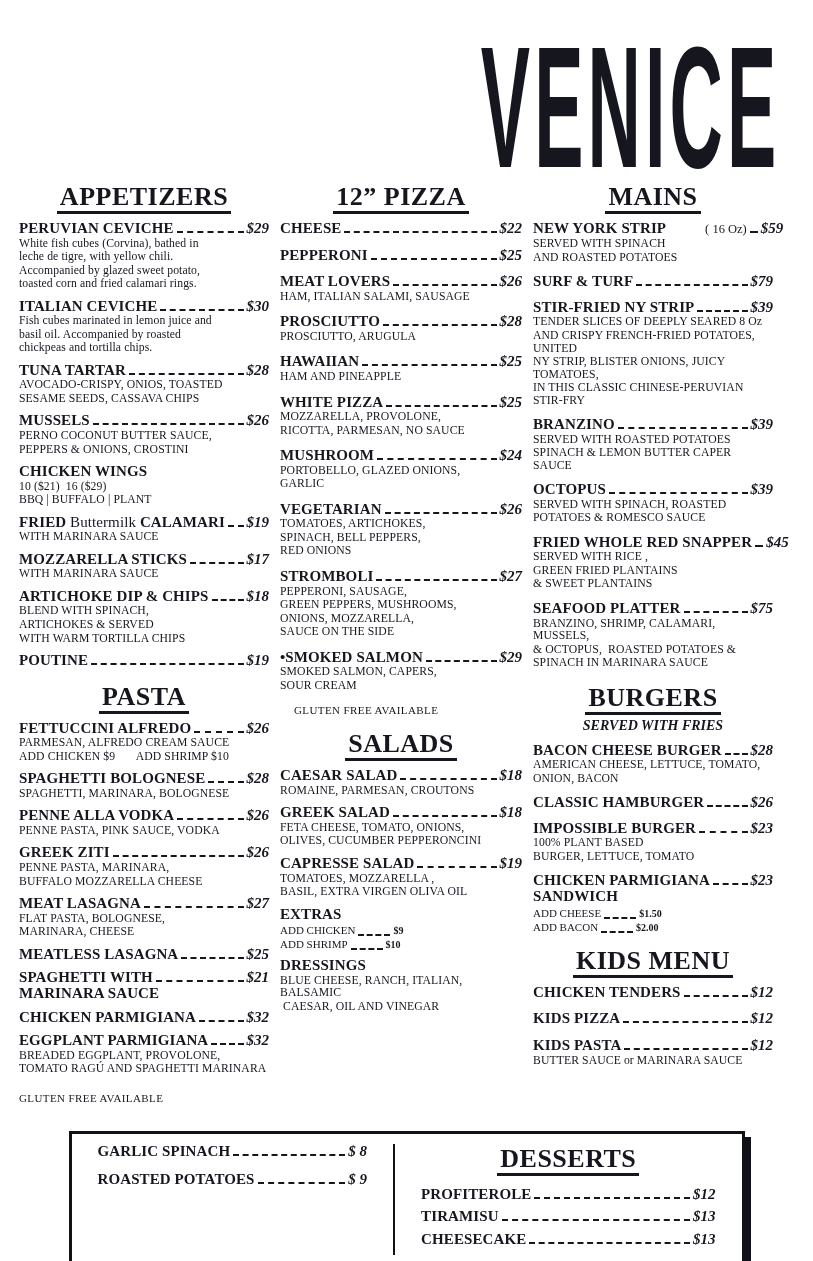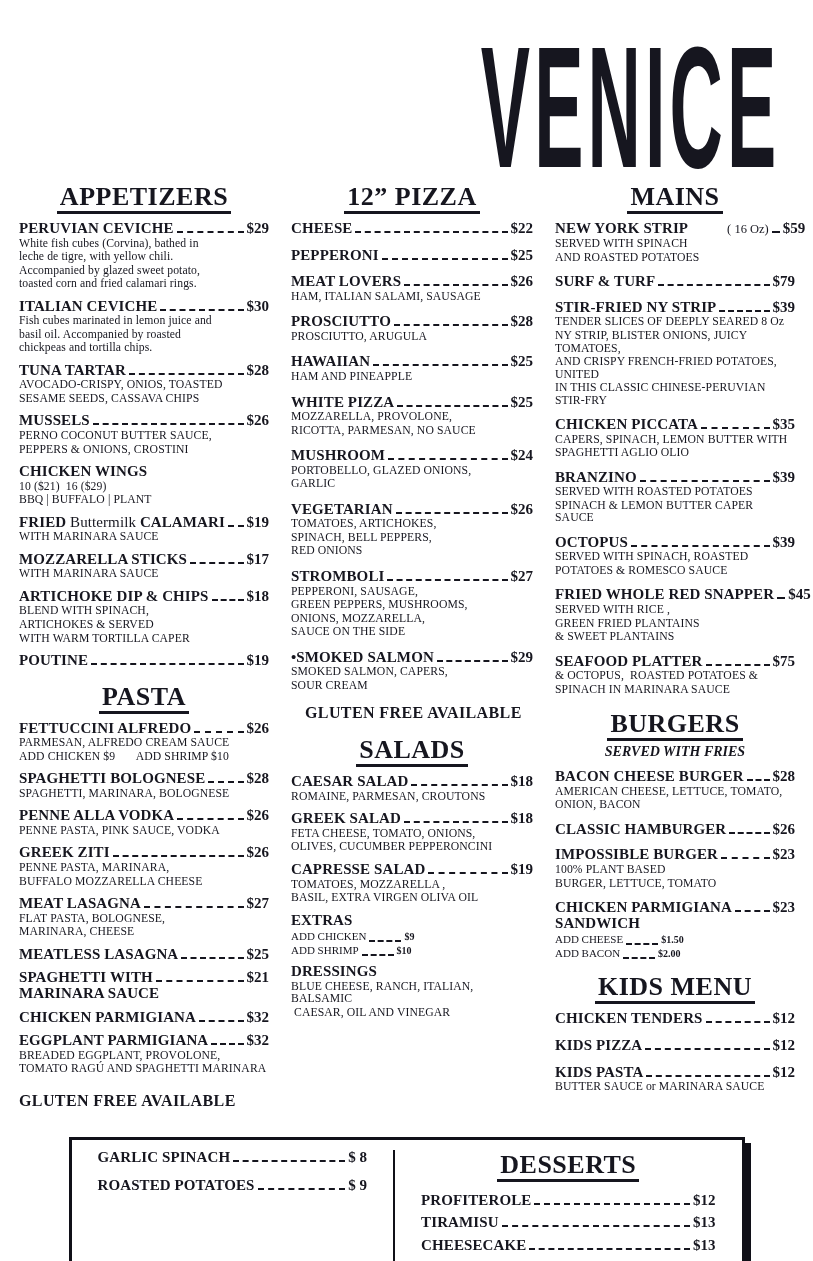--- a/index.html
+++ b/index.html
@@ -13,41 +13,41 @@
   .logo-wrap { height:176px; text-align:right; padding-top:10px; }
   .logo {
     display:inline-block;
     font-family:"Liberation Sans","DejaVu Sans",sans-serif;
     font-weight:700; font-size:90px; letter-spacing:5px;
     transform:scale(0.82,1.92); transform-origin:center top;
     white-space:nowrap;
   }
   .columns {
     display:grid; grid-template-columns:250px 242px 240px;
-    column-gap:22px; padding:6px 19px 0; align-items:start;
+    column-gap:11px; padding:6px 19px 0; align-items:start;
   }
   .sec { margin-bottom:13px; }
   .sec-title { text-align:center; font-weight:700; font-size:26px; margin-bottom:9px; letter-spacing:0.5px; }
   .sec-title > span { border-bottom:3px solid #16161f; padding:0 3px 0; }
   .sec-sub { text-align:center; font-weight:700; font-style:italic; font-size:14px; margin:-4px 0 9px; }
   .item { margin-bottom:8px; }
   .row { display:flex; align-items:flex-start; }
   .name { font-weight:700; font-size:15px; line-height:1.04; white-space:nowrap; letter-spacing:0.1px; }
   .name .reg { font-weight:400; }
   .name-line2 { font-weight:700; font-size:15px; line-height:1.04; letter-spacing:0.1px; }
   .suffix { font-size:12.5px; font-weight:400; line-height:1.3; white-space:pre;margin-left:39px; }
   .bullet { font-weight:700; font-size:15px; line-height:1.04; }
   .leader { flex:1; min-width:8px; height:12px; border-bottom:2.5px dashed #16161f; margin:0 3px; }
-  .price { font-weight:700; font-size:15px; line-height:1.04; white-space:pre; }
+  .price { font-weight:700; font-size:15px; line-height:1.04; white-space:pre;font-style:italic; }
   .desc { font-size:11.7px; line-height:1.07; white-space:pre-wrap; letter-spacing:0.1px; margin-top:1px; }
   .subrow { display:flex; align-items:flex-end; margin-top:2px; }
   .sub-name { font-size:11px; line-height:1.1; }
   .sub-leader { width:32px; height:9px; border-bottom:2px dashed #16161f; margin:0 3px; }
   .sub-price { font-weight:700; font-size:10px; line-height:1.1; }
-  .note { font-weight:700; font-size:16px; letter-spacing:0.4px; margin-top:16px; }
+  .note { font-weight:400; font-size:11px; letter-spacing:0.4px; margin-top:16px; }
   .sec-pizza .note { padding-left:14px; margin-top:12px; }
   .sec-pizza .item, .sec-kids .item { margin-bottom:11px; }
   .sec-mains .item, .sec-burgers .item { margin-bottom:10px; }
   
   .box {
     width:676px; margin:14px auto 0;
     border:3px solid #101018; box-shadow:6px 6px 0 #101018;
     display:grid; grid-template-columns:48% 52%;
     padding:10px 0 6px; background:#fff;
   }
@@ -132,21 +132,21 @@
           <div class="desc">WITH MARINARA SAUCE</div>
         </div>
         <div class="item">
           <div class="row">
             <span class="name">ARTICHOKE DIP &amp; CHIPS</span>
             <div class="leader"></div>
             <span class="price">$18</span>
           </div>
           <div class="desc">BLEND WITH SPINACH,</div>
           <div class="desc">ARTICHOKES &amp; SERVED</div>
-          <div class="desc">WITH WARM TORTILLA CAPER</div>
+          <div class="desc">WITH WARM TORTILLA CHIPS</div>
         </div>
         <div class="item">
           <div class="row">
             <span class="name">POUTINE</span>
             <div class="leader"></div>
             <span class="price">$19</span>
           </div>
         </div>
       </section>
     <section class="sec sec-pasta">
@@ -392,32 +392,23 @@
             <span class="price">$79</span>
           </div>
         </div>
         <div class="item">
           <div class="row">
             <span class="name">STIR-FRIED NY STRIP</span>
             <div class="leader"></div>
             <span class="price">$39</span>
           </div>
           <div class="desc">TENDER SLICES OF DEEPLY SEARED 8 Oz</div>
+          <div class="desc">AND CRISPY FRENCH-FRIED POTATOES, UNITED</div>
           <div class="desc">NY STRIP, BLISTER ONIONS, JUICY TOMATOES,</div>
-          <div class="desc">AND CRISPY FRENCH-FRIED POTATOES, UNITED</div>
           <div class="desc">IN THIS CLASSIC CHINESE-PERUVIAN STIR-FRY</div>
-        </div>
-        <div class="item">
-          <div class="row">
-            <span class="name">CHICKEN PICCATA</span>
-            <div class="leader"></div>
-            <span class="price">$35</span>
-          </div>
-          <div class="desc">CAPERS, SPINACH, LEMON BUTTER WITH</div>
-          <div class="desc">SPAGHETTI AGLIO OLIO</div>
         </div>
         <div class="item">
           <div class="row">
             <span class="name">BRANZINO</span>
             <div class="leader"></div>
             <span class="price">$39</span>
           </div>
           <div class="desc">SERVED WITH ROASTED POTATOES</div>
           <div class="desc">SPINACH &amp; LEMON BUTTER CAPER SAUCE</div>
         </div>
@@ -439,20 +430,21 @@
           <div class="desc">SERVED WITH RICE ,</div>
           <div class="desc">GREEN FRIED PLANTAINS</div>
           <div class="desc">&amp; SWEET PLANTAINS</div>
         </div>
         <div class="item">
           <div class="row">
             <span class="name">SEAFOOD PLATTER</span>
             <div class="leader"></div>
             <span class="price">$75</span>
           </div>
+          <div class="desc">BRANZINO, SHRIMP, CALAMARI, MUSSELS,</div>
           <div class="desc">&amp; OCTOPUS,  ROASTED POTATOES &amp;</div>
           <div class="desc">SPINACH IN MARINARA SAUCE</div>
         </div>
       </section>
     <section class="sec sec-burgers">
         <div class="sec-title"><span>BURGERS</span></div>
         <div class="sec-sub">SERVED WITH FRIES</div>
         <div class="item">
           <div class="row">
             <span class="name">BACON CHEESE BURGER</span>

